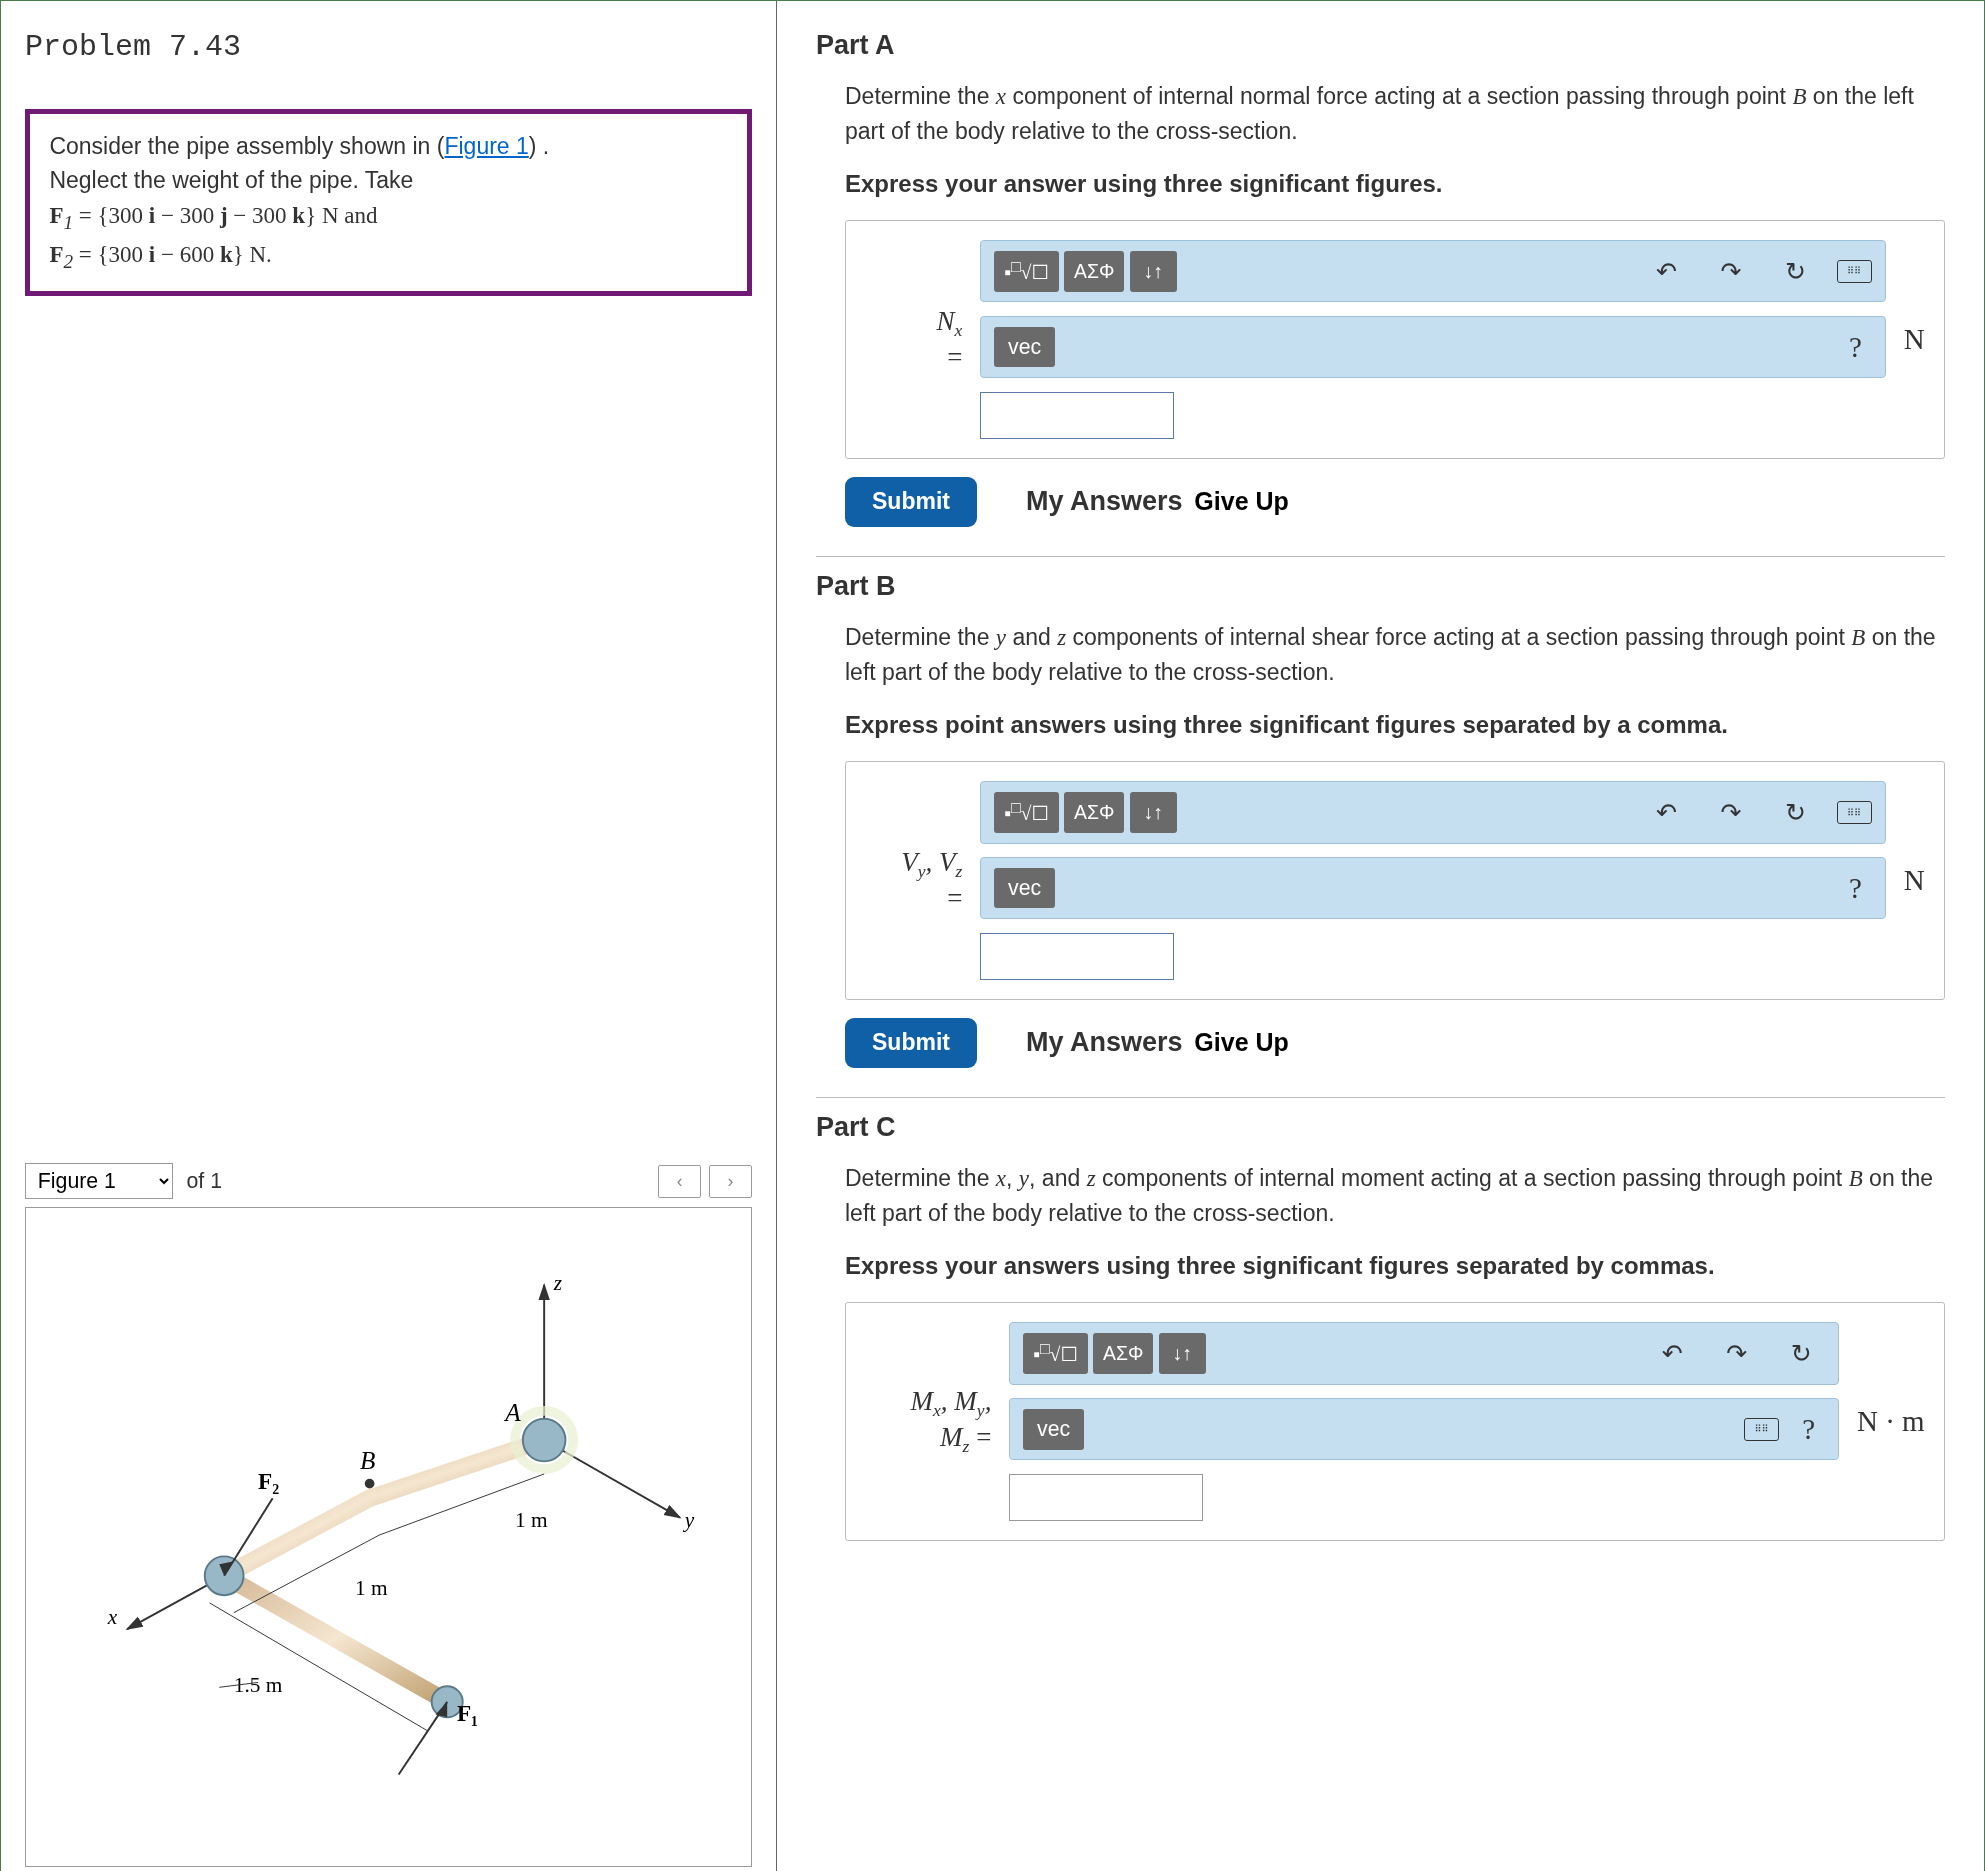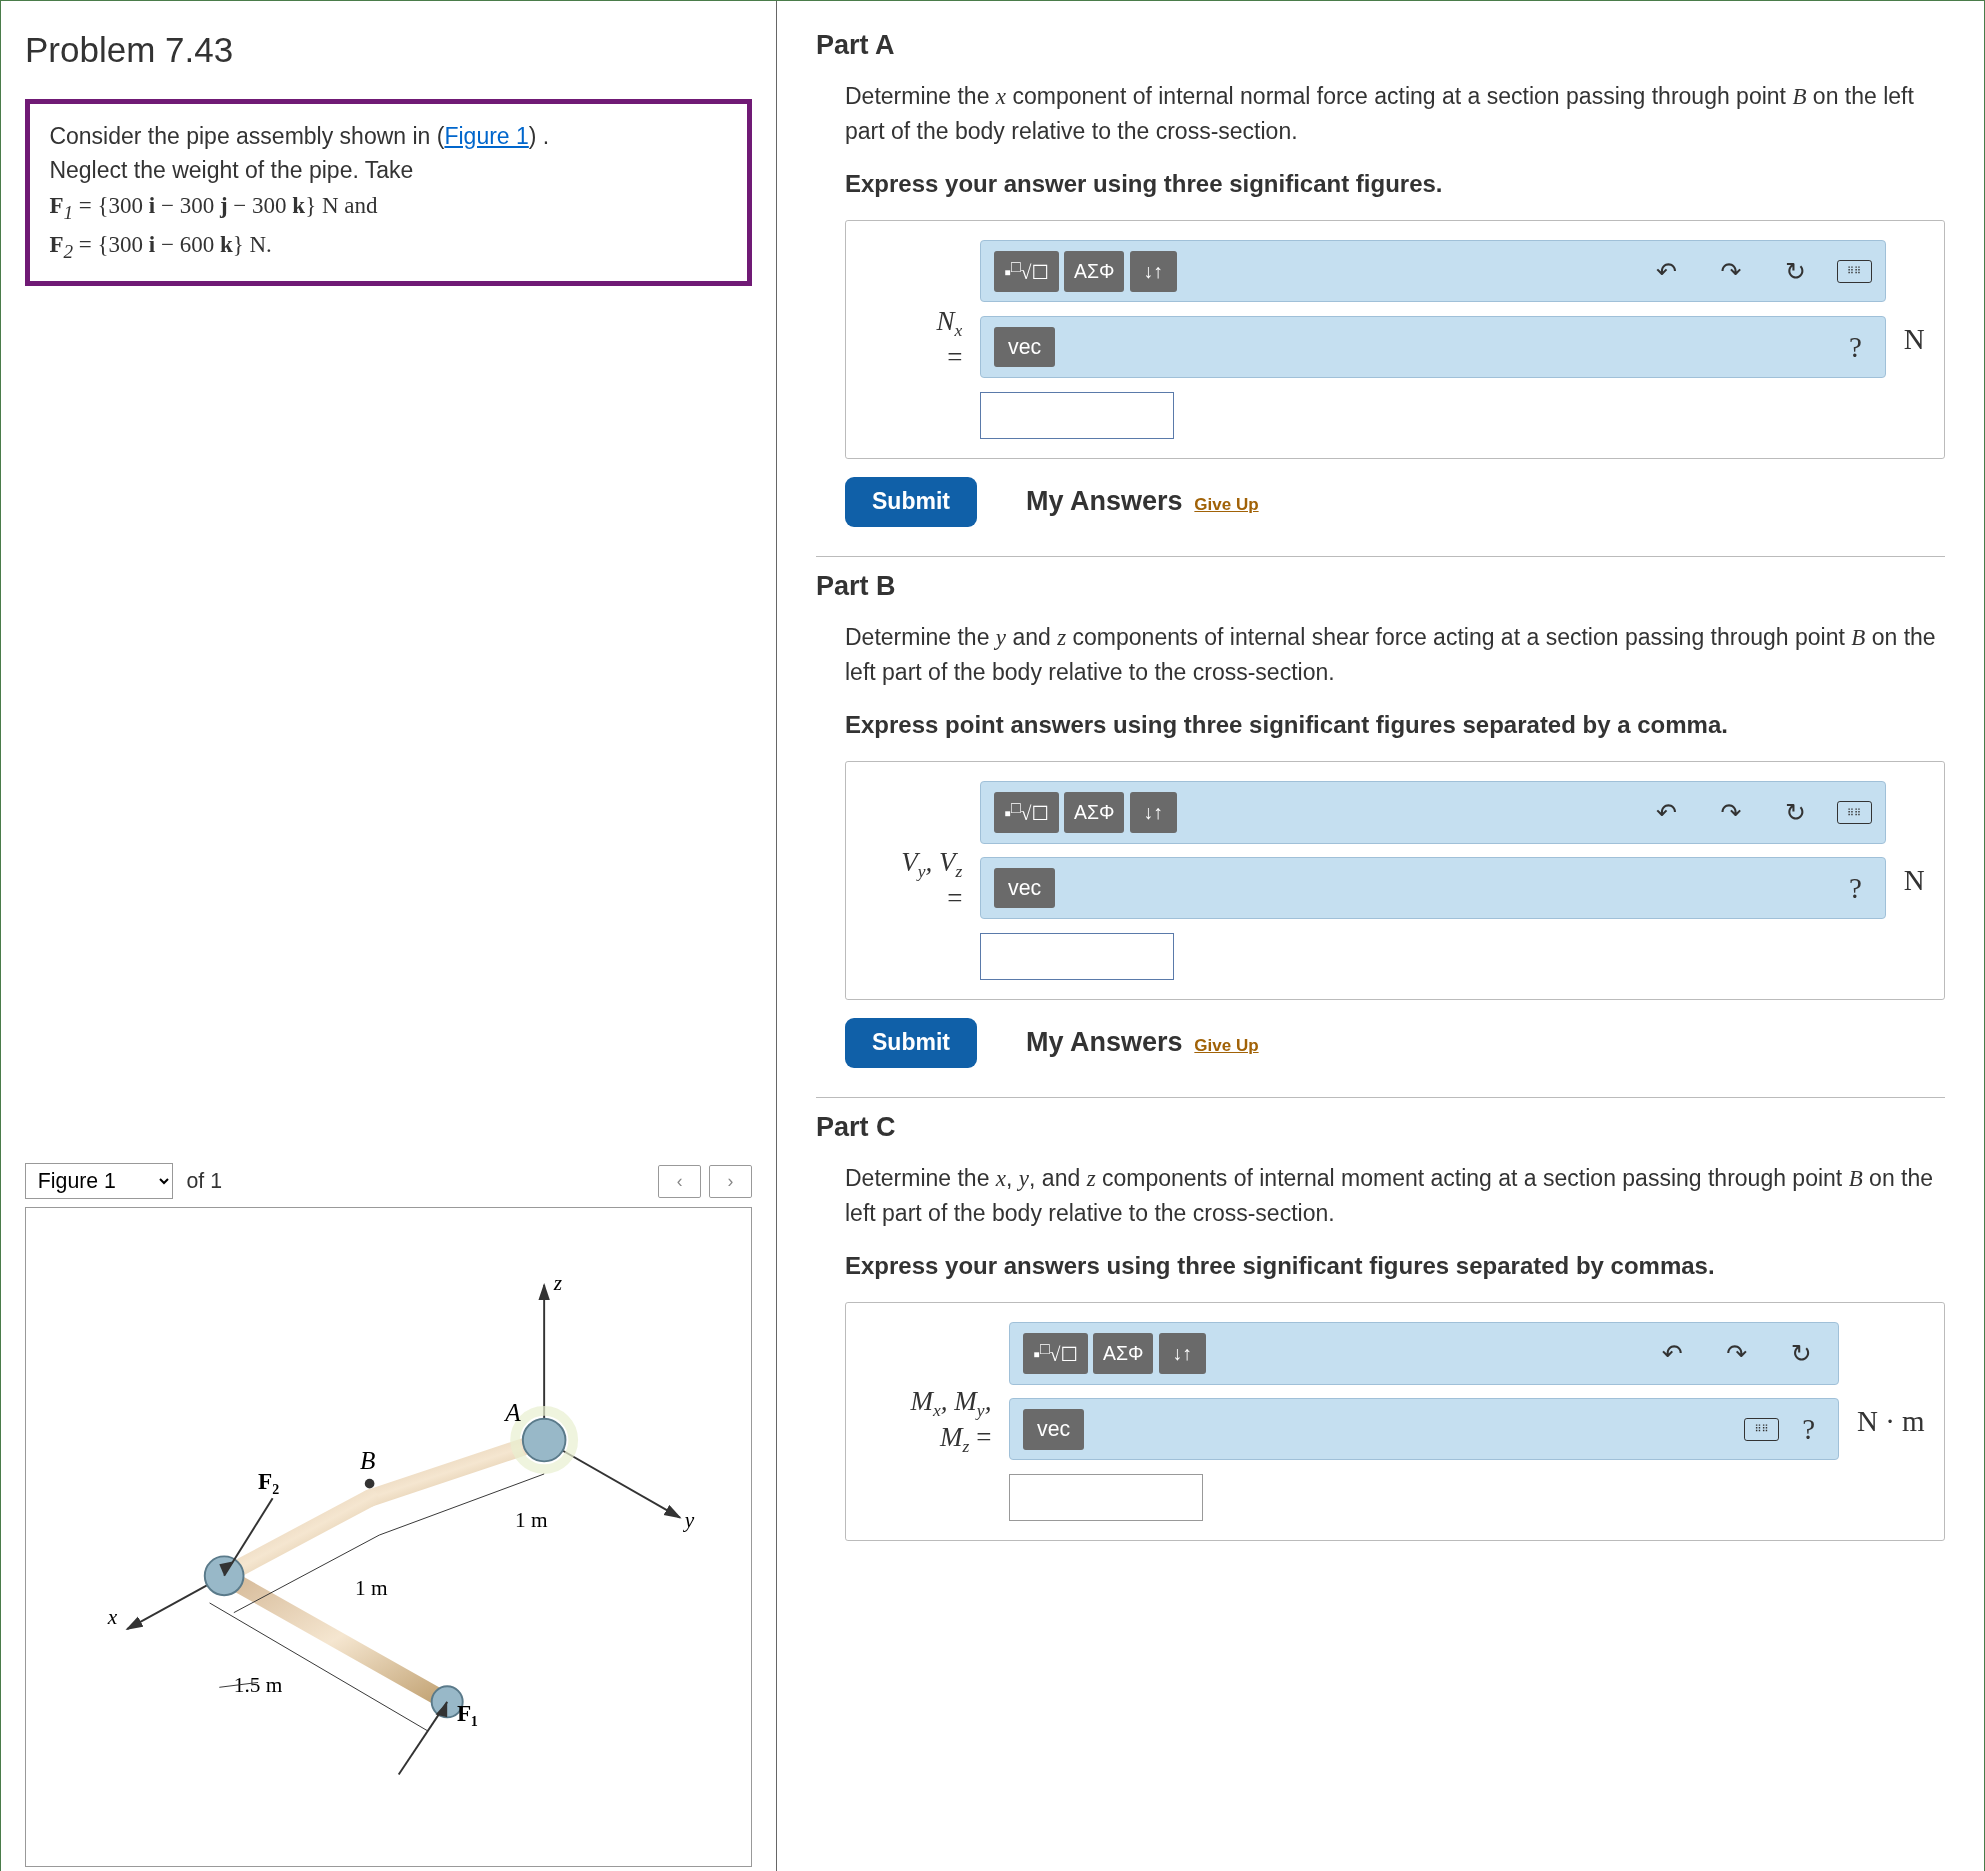--- a/index.html
+++ b/index.html
@@ -1,19 +1,19 @@
 <!DOCTYPE html>
 <html><head>
 <meta charset="utf-8">
 <style>
 * { box-sizing: border-box; margin: 0; padding: 0; }
 body { font-family: Arial, sans-serif; font-size: 21.3px; color: #333; background: #fff; border: 1.9px solid #4a7c4a; width: 1985px; height: 1872px; display: flex; }
 .left-panel { width: 776px; border-right: 1.9px solid #666; padding: 29px 24px; position: relative; }
 .right-panel { flex: 1; padding: 14.6px 39px 14.6px 39px; overflow: hidden; }
-.problem-title { font-size: 35px; font-weight: normal; margin-bottom: 29px; }
+.problem-title { font-size: 30px; font-weight: normal; margin-bottom: 45px; font-family: Liberation Mono, monospace; }
 .problem-box { border: 5px solid #701a75; padding: 14.6px 19.4px; font-size: 23px; line-height: 1.5; }
 .figure-link { color: #0066cc; text-decoration: underline; cursor: pointer; }
 .math { font-family: "Times New Roman", serif; font-style: italic; }
 .mathbf { font-family: "Times New Roman", serif; font-weight: bold; font-style: normal; }
 .figure-section { position: absolute; bottom: 4px; left: 24px; right: 24px; }
 .figure-header { display: flex; justify-content: space-between; align-items: center; margin-bottom: 7.8px; }
 .figure-select { border: 1px solid #999; padding: 3.9px 39px 3.9px 7.8px; font-size: 21.3px; background: #fff; }
 .figure-of { margin-left: 7.8px; font-size: 21.3px; }
 .figure-nav { display: flex; gap: 7.8px; }
 .nav-btn { border: 1px solid #999; background: #fff; width: 43px; height: 33px; display: flex; align-items: center; justify-content: center; color: #888; font-size: 17.5px; border-radius: 1.9px; }
@@ -31,21 +31,21 @@
 .toolbar-right { display: flex; align-items: center; gap: 17.5px; }
 .vec-btn { background: #6a6a6a; color: #fff; border: none; border-radius: 2.9px; padding: 7.8px 13.6px; font-size: 21.3px; }
 .help-btn { background: transparent; border: none; font-size: 29px; color: #333; padding: 0 9.7px; font-family: "Times New Roman", serif; }
 .var-label { font-family: "Times New Roman", serif; font-style: italic; font-size: 27px; text-align: right; min-width: 97px; }
 .var-label .sub { font-size: 17.5px; font-style: italic; }
 .answer-input { border: 1.9px solid #999; width: 194px; height: 47px; font-size: 21.3px; padding: 3.9px 7.8px; }
 .unit-label { font-family: "Times New Roman", serif; font-size: 29px; margin-left: auto; }
 .submit-row { display: flex; align-items: center; gap: 49px; margin-top: 17.5px; margin-left: 29px; margin-bottom: 29px; }
 .submit-btn { background: #1060a8; color: #fff; border: none; padding: 11.6px 27px; font-size: 23px; font-weight: bold; border-radius: 9px; }
 .my-answers { color: #333; font-size: 27px; font-weight: bold; }
-.give-up { color: #a16207; text-decoration: underline; font-size: 17px; cursor: pointer; font-weight: bold; }
+.give-up { color: #000000; font-size: 25px; cursor: pointer; font-weight: bold; }
 hr.sep { border: none; border-top: 1px solid #bbb; margin: 0 0 9.7px 0; }
 .kbd-icon { width: 35px; height: 23px; border: 1.9px solid #333; border-radius: 2.9px; display: inline-flex; align-items: center; justify-content: center; font-size: 9.7px; line-height: 1; }
 .sqrt-sym { font-family: "Times New Roman", serif; }
 svg.fig { width: 640px; height: 602px; }
 </style>
 </head>
 <body>
 
 <div class="left-panel">
   <div class="problem-title">Problem 7.43</div>

